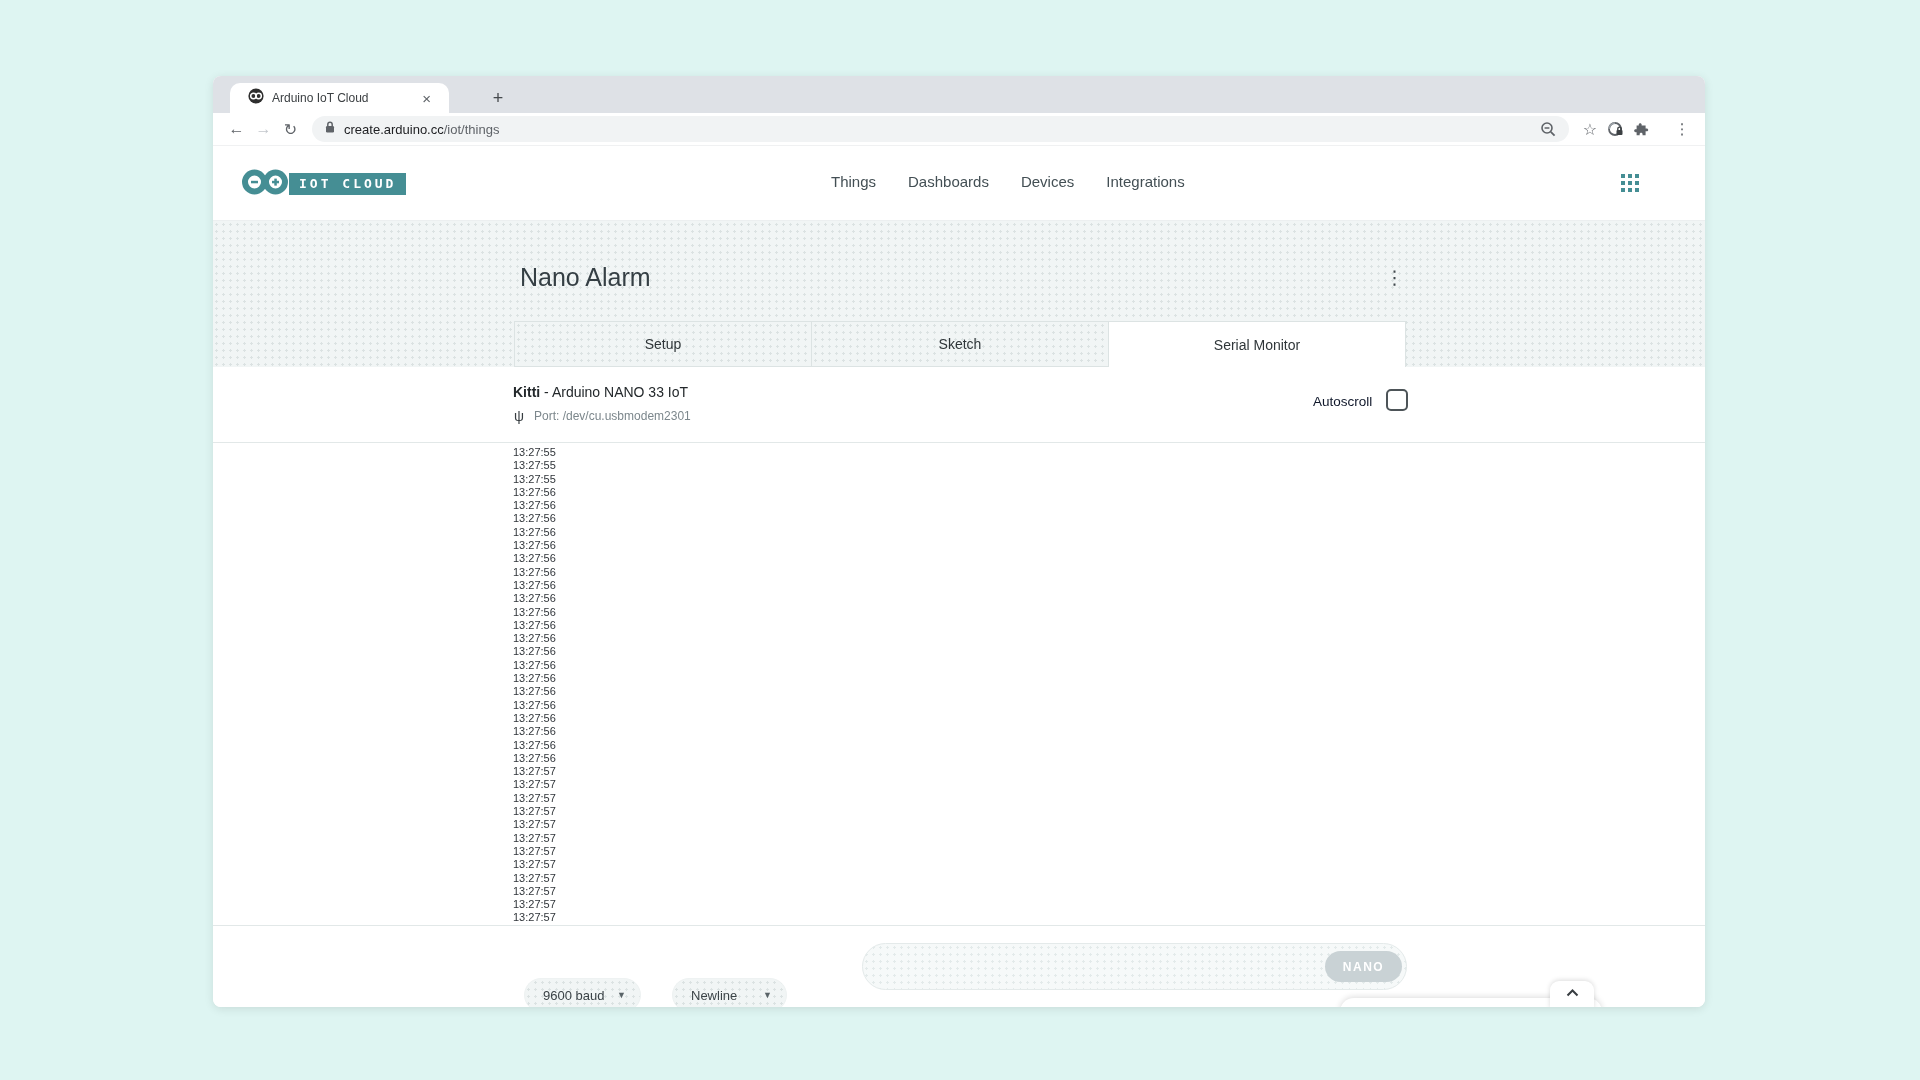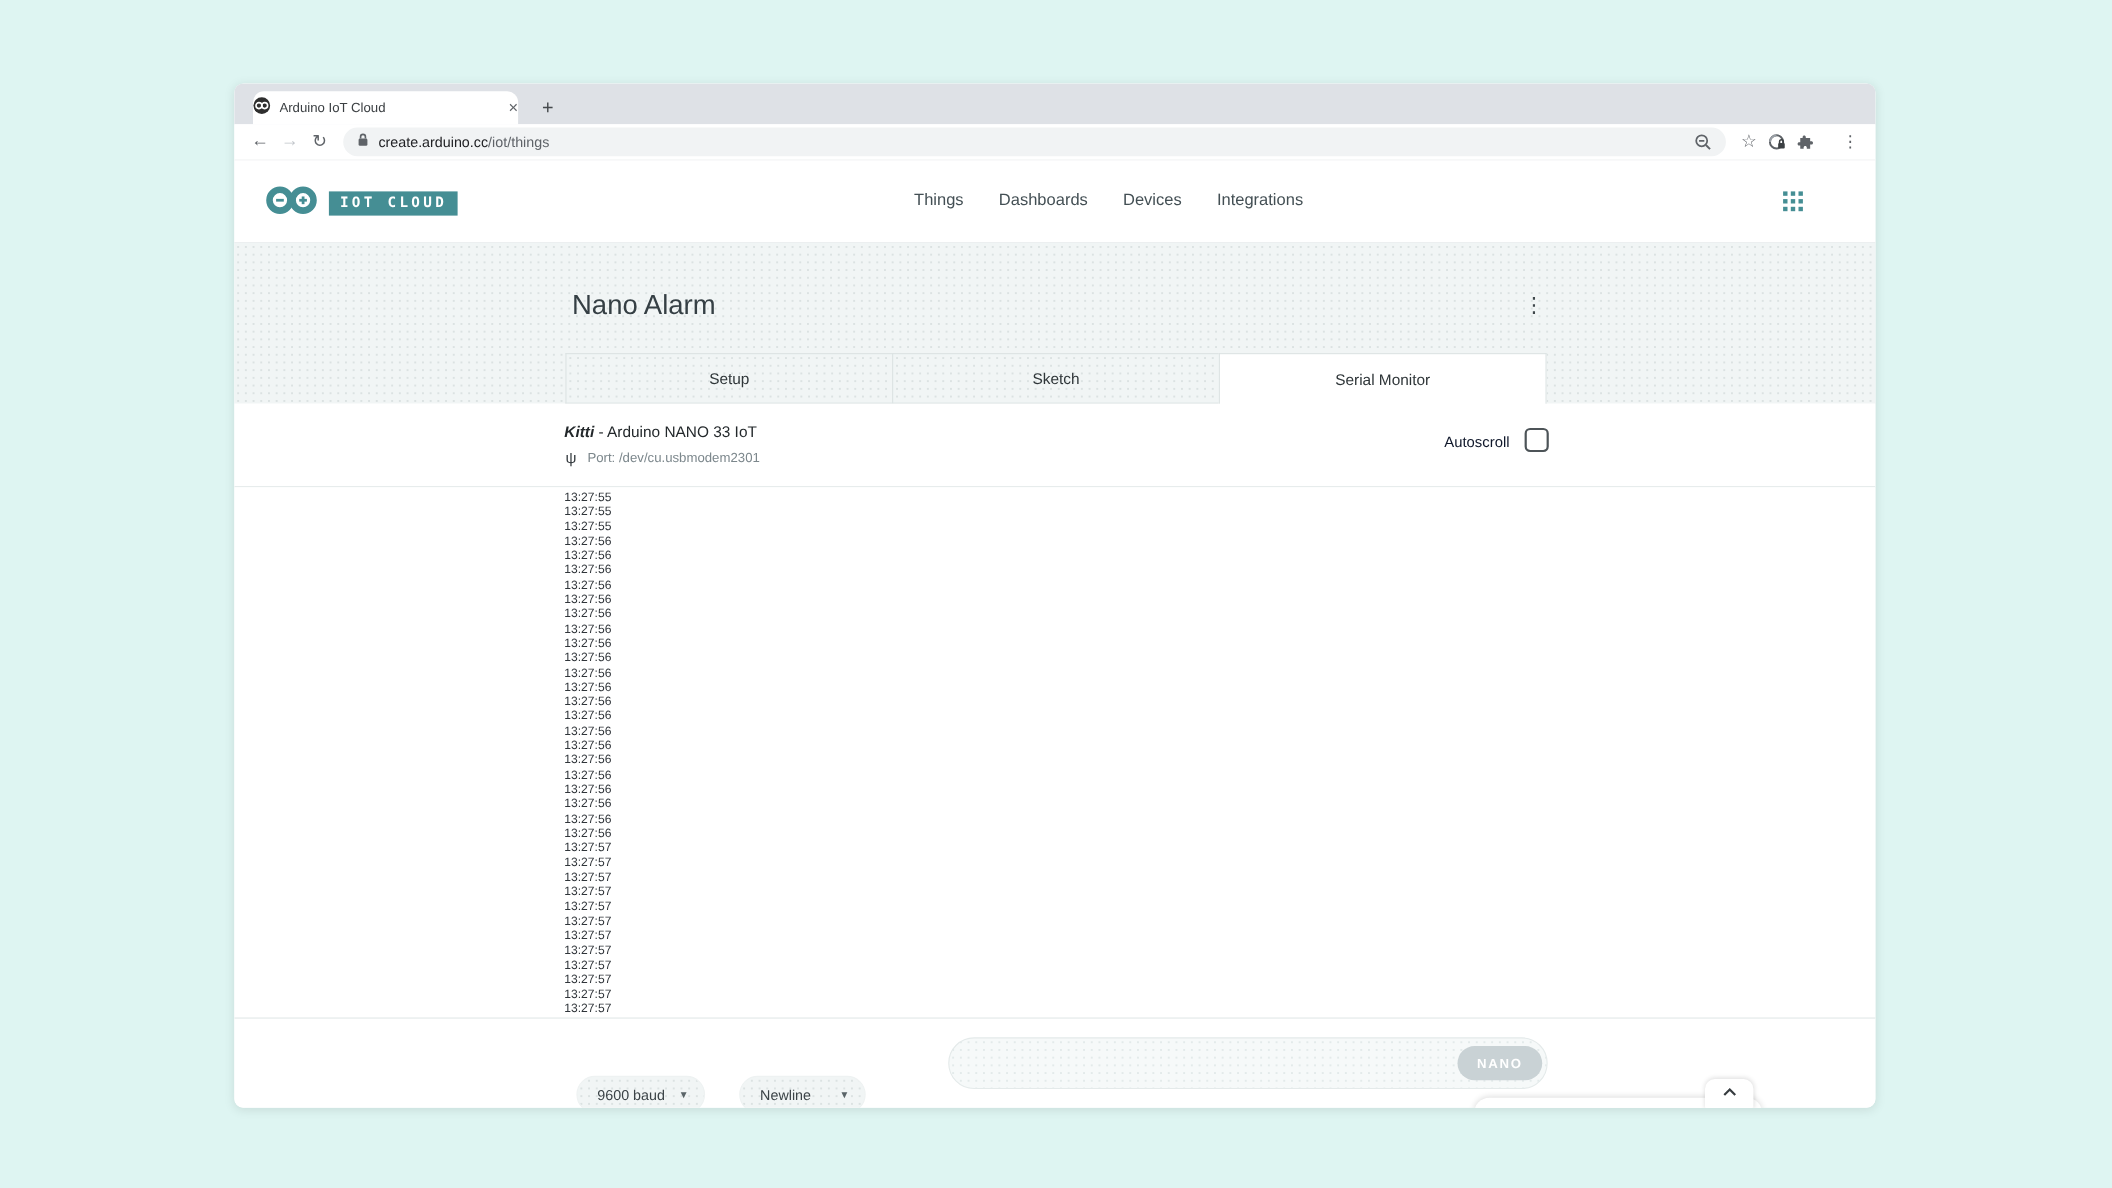--- a/index.html
+++ b/index.html
@@ -5,22 +5,22 @@
   * { margin:0; padding:0; box-sizing:border-box; }
   html,body { width:1920px; height:1080px; overflow:hidden; }
   body { background:#def5f2; font-family:"Liberation Sans", sans-serif; position:relative; }
 
   .window { position:absolute; left:213px; top:76px; width:1492px; height:931px;
             background:#fff; border-radius:8px; overflow:hidden;
             box-shadow:0 2px 10px rgba(0,0,0,.10); }
 
   
   .tabstrip { position:absolute; left:0; top:0; right:0; height:37px; background:#dee1e6; }
-  .tab { position:absolute; left:17px; top:7px; width:241px; height:30px; background:#fff;
-         border-radius:10px 10px 0 0; display:flex; align-items:center; padding:0 0; gap:8px; }
+  .tab { position:absolute; left:17px; top:7px; width:219px; height:30px; background:#fff;
+         border-radius:10px 10px 0 0; display:flex; align-items:center; padding:0 18px; gap:8px; }
   .tab-title { flex:1; font-size:12px; color:#3c4043; white-space:nowrap; overflow:hidden; }
   .tab-close { font-size:15px; color:#5f6368; cursor:default; }
   .newtab { position:absolute; left:270px; top:7px; width:30px; height:30px; display:flex;
             align-items:center; justify-content:center; font-size:18px; color:#45494d; }
 
   
   .toolbar { position:absolute; left:0; top:37px; right:0; height:33px; background:#fff;
              display:flex; align-items:center; padding:0 10px; border-bottom:1px solid #f0f1f2; }
   .nav-ico { width:27px; text-align:center; font-size:16px; color:#5f6368; }
   .nav-ico.disabled { color:#c3c7cc; }
@@ -28,21 +28,21 @@
              display:flex; align-items:center; padding:0 12px; gap:8px; }
   .url { font-size:13px; white-space:nowrap; }
   .url .host { color:#202124; }
   .url .path { color:#5f6368; }
   .omni-right { margin-left:auto; display:flex; align-items:center; }
   .tb-ico { width:26px; display:flex; align-items:center; justify-content:center; font-size:16px; color:#5f6368; }
   .menu-dots { font-size:15px; color:#5f6368; width:26px; text-align:center; margin-left:14px; }
 
   
   .appheader { position:absolute; left:0; top:70px; right:0; height:74px; background:#fff; }
-  .brand { position:absolute; left:28px; top:22px; display:flex; align-items:center; gap:10px; }
+  .brand { position:absolute; left:28px; top:22px; display:flex; align-items:center; gap:0; }
   .brand-badge { background:#458E94; color:#fff; font-family:"DejaVu Sans Mono", monospace;
                  font-weight:bold; font-size:13px; letter-spacing:3px; padding:3px 10px 4px; }
   .appnav { position:absolute; left:618px; top:27px; display:flex; gap:32px; }
   .appnav span { font-size:15px; color:#434f54; }
   .apps-grid { position:absolute; left:1408px; top:28px; display:grid;
                grid-template-columns:repeat(3,4px); grid-gap:3px; }
   .apps-grid i { width:4px; height:4px; background:#458E94; display:block; }
 
   
   .dotted { background-color:#f1f5f5;
@@ -55,21 +55,21 @@
   .tabs { position:absolute; left:301px; bottom:0; width:892px; height:46px; display:flex; }
   .tabbtn { flex:1; display:flex; align-items:center; justify-content:center; font-size:14px;
             color:#2f3639; border:1px solid #dce3e3; border-right:none; }
   .tabbtn:last-child { border-right:1px solid #dce3e3; }
   .tabbtn.active { background:#fff; background-image:none; border-bottom:none; height:47px; }
 
   
   .device-row { position:absolute; left:0; top:291px; right:0; height:76px; background:#fff;
                 border-bottom:1px solid #e2e8e8; }
   .device-name { position:absolute; left:300px; top:17px; font-size:14px; color:#23282b; }
-  .device-name .bold { font-weight:bold;font-style:italic; }
+  .device-name .bold { font-weight:bold; }
   .port-line { position:absolute; left:301px; top:41px; display:flex; align-items:center; gap:10px; }
   .usb-glyph { font-size:14px; color:#383e42; }
   .port-text { font-size:12px; color:#7c878c; }
   .autoscroll-label { position:absolute; left:1100px; top:27px; font-size:13.5px; color:#0f172a; }
   .autoscroll-box { position:absolute; left:1173px; top:22px; width:22px; height:22px;
                     border:2px solid #4d5458; border-radius:5px; background:#fff; }
 
   .log { position:absolute; left:0; top:367px; right:0; height:482px; background:#fff;
          overflow:hidden; padding:3px 0 0 300px; }
   .log-line { font-size:11px; line-height:13.3px; color:#30353a; }

